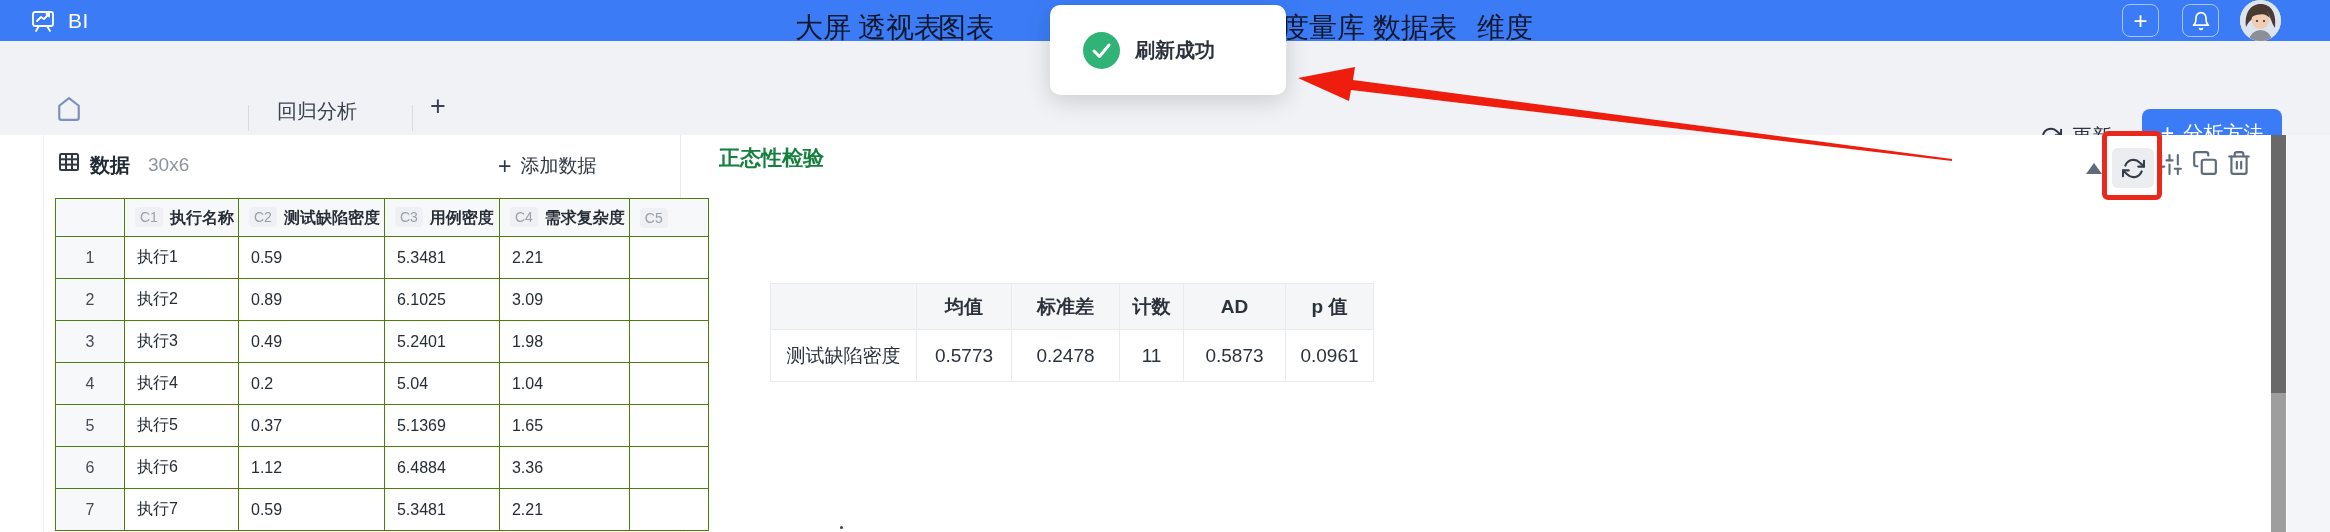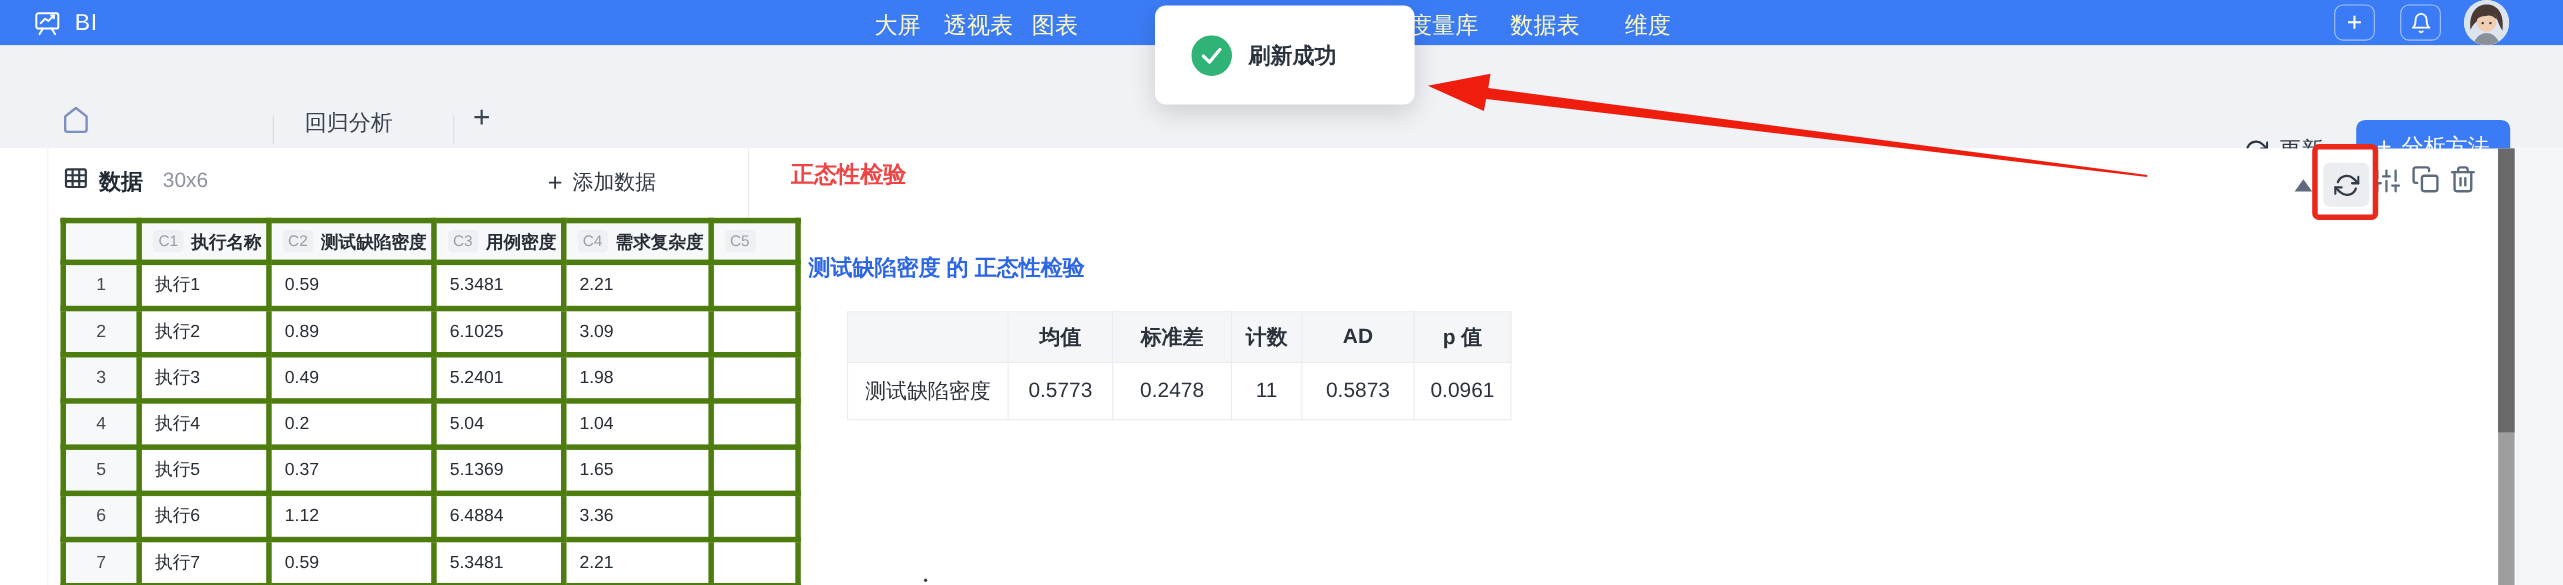--- a/index.html
+++ b/index.html
@@ -3,21 +3,21 @@
 <meta charset="utf-8">
 <style>
   html,body{margin:0;padding:0;background:#fff;}
   .stage{position:relative;width:2330px;height:532px;overflow:hidden;background:#fff;
          font-family:"Liberation Sans",sans-serif;}
 
   
   .topnav{position:absolute;left:0;top:0;width:2330px;height:41px;background:#3b7cf6;z-index:10;padding-left:12px;}
   .brand{position:absolute;left:30px;top:0;height:41px;display:flex;align-items:center;gap:12px;color:#fff;}
   .brand-text{font-size:21px;font-weight:500;letter-spacing:.5px;}
-  .nav-item{position:absolute;top:9px;color:#fef9c3;font-size:21px;white-space:nowrap;cursor:pointer;}
+  .nav-item{position:absolute;top:9px;color:#0f172a;font-size:28px;white-space:nowrap;cursor:pointer;}
   .icon-btn{position:absolute;top:4px;width:37px;height:33px;border:1.5px solid rgba(255,255,255,.55);
             border-radius:8px;display:flex;align-items:center;justify-content:center;color:#fff;box-sizing:border-box;}
   .plus-glyph{font-size:24px;font-weight:300;line-height:1;}
   .avatar{position:absolute;left:2240px;top:0;width:41px;height:41px;border-radius:50%;overflow:hidden;background:#dfe6f0;}
 
   
   .toast{position:absolute;left:1050px;top:5px;width:236px;height:90px;background:#fff;border-radius:10px;
          box-shadow:0 6px 24px rgba(0,0,0,.16);z-index:70;display:flex;align-items:center;
          padding-left:33px;gap:15px;box-sizing:border-box;}
   .toast-text{font-size:20px;font-weight:600;color:#2b323c;}
@@ -49,31 +49,31 @@
   
   .dp-icon{position:absolute;left:57px;top:15px;width:24px;height:24px;color:#2f3844;}
   .dp-title{position:absolute;left:90px;top:17px;font-size:20px;font-weight:700;color:#222a33;}
   .dp-dims{position:absolute;left:148px;top:19px;font-size:19px;color:#8d949e;}
   .dp-add{position:absolute;left:498px;top:18px;display:flex;align-items:center;gap:9px;
           color:#2f3741;font-size:19px;cursor:pointer;}
   .dp-add .plus-glyph{font-size:23px;color:#2f3741;}
 
   
   .dtable{position:absolute;left:55px;top:63px;border-collapse:collapse;table-layout:fixed;font-size:16px;}
-  .dtable th,.dtable td{border:5px solid #4d7c0f;box-sizing:border-box;}
+  .dtable th,.dtable td{border:1px solid #4d7c0f;box-sizing:border-box;}
   .dtable thead th{height:38px;background:#f7f8fa;text-align:left;padding:0 4px 0 10px;
                    overflow:hidden;white-space:nowrap;font-weight:400;}
   .cbadge{display:inline-block;background:#eef0f3;color:#99a0a9;font-size:14px;border-radius:4px;
           padding:2px 5px;margin-right:7px;vertical-align:1px;}
   .cname{font-weight:700;color:#262d35;font-size:16px;}
   .dtable tbody td{height:42px;padding:0 4px 0 12px;color:#262d35;background:#fff;white-space:nowrap;overflow:hidden;}
   .dtable td.ix,.dtable th.ix{background:#f7f8fa;text-align:center;padding:0;color:#434b55;}
 
   
-  .ap-title{position:absolute;left:719px;top:9px;font-size:21px;font-weight:700;color:#ef4444;}
+  .ap-title{position:absolute;left:719px;top:9px;font-size:21px;font-weight:700;color:#15803d;}
   .ap-link{position:absolute;font-size:20px;font-weight:700;color:#2d66e5;cursor:pointer;white-space:nowrap;}
   .stable{position:absolute;left:737px;top:148px;border-collapse:collapse;table-layout:fixed;
           font-size:19px;color:#2b323b;text-align:center;margin-left:33px;}
   .stable th,.stable td{border:1px solid #e9ebef;box-sizing:border-box;}
   .stable thead th{height:46px;background:#f5f6f8;font-weight:700;}
   .stable tbody td{height:52px;background:#fff;}
   .chart-dot{position:absolute;left:840px;top:391px;width:3px;height:3px;border-radius:50%;background:#3c4148;}
 
   
   .collapse-tri{position:absolute;left:2086px;top:28px;width:0;height:0;cursor:pointer;
@@ -264,21 +264,20 @@
             <td>执行7</td>
             <td>0.59</td>
             <td>5.3481</td>
             <td>2.21</td>
             <td></td>
           </tr>
         </tbody>
     </table>
 
     <span class="ap-title">正态性检验</span>
-    <span class="ap-link" style="left:735px;top:95px">测试缺陷密度 的 正态性检验</span>
 
     <table class="stable">
       <colgroup>
         <col style="width:146px">
           <col style="width:95px">
           <col style="width:108px">
         <col style="width:64px">
           <col style="width:102px">
           <col style="width:88px">
       </colgroup>

